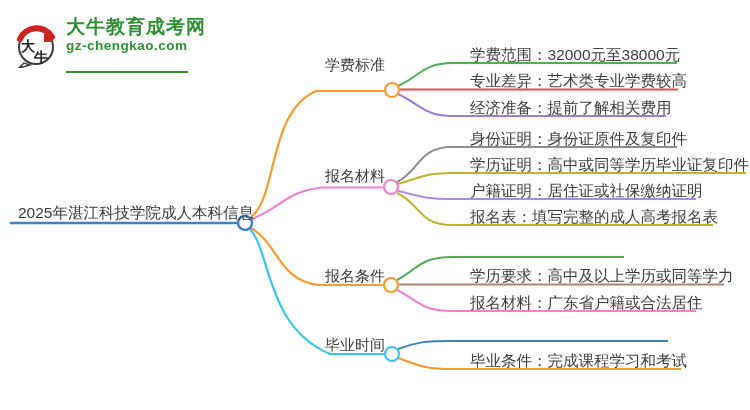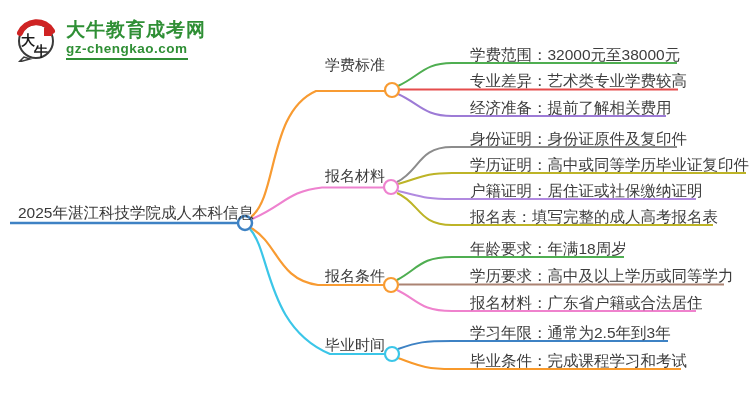--- a/index.html
+++ b/index.html
@@ -20,21 +20,21 @@
   .root-label{left:18px;top:204px;font-size:15.5px;color:#3a3a3a;text-align:right;}
   .branch-label{right:365px;font-size:15px;color:#3a3a3a;}
   .leaf-label{left:470px;font-size:15.5px;}
   
   .logo{position:absolute;left:14px;top:16px;display:flex;align-items:center;gap:8px;}
   .logo-text .site-name{
     font-size:19px;font-weight:bold;color:#2f8f35;line-height:22px;letter-spacing:1px;
   }
   .logo-text .site-url{
     font-size:13.5px;font-weight:bold;color:#2f8f35;letter-spacing:.5px;
-    border-bottom:2px solid #2f8f35;padding-bottom:2px;width:fit-content;line-height:15px;
+    border-bottom:2px solid #2f8f35;padding-bottom:18px;width:fit-content;line-height:15px;
   }
 </style>
 </head>
 <body>
 
 <div class="canvas">
 
   <svg class="lines" width="750" height="410" viewBox="0 0 750 410">
 
     <path d="M 10 223 H 237" fill="none" stroke-width="2.5" stroke="#3e82c4"></path>
@@ -91,20 +91,18 @@
 
   <div class="txt leaf-label" style="top:46px">学费范围：32000元至38000元</div>
   <div class="txt leaf-label" style="top:72px">专业差异：艺术类专业学费较高</div>
   <div class="txt leaf-label" style="top:99px">经济准备：提前了解相关费用</div>
 
   <div class="txt leaf-label" style="top:130px">身份证明：身份证原件及复印件</div>
   <div class="txt leaf-label" style="top:156px">学历证明：高中或同等学历毕业证复印件</div>
   <div class="txt leaf-label" style="top:182px">户籍证明：居住证或社保缴纳证明</div>
   <div class="txt leaf-label" style="top:208px">报名表：填写完整的成人高考报名表</div>
 
-  <div class="txt leaf-label" style="top:240px">年龄要求：年满18周岁</div>
   <div class="txt leaf-label" style="top:267px">学历要求：高中及以上学历或同等学力</div>
   <div class="txt leaf-label" style="top:294px">报名材料：广东省户籍或合法居住</div>
 
-  <div class="txt leaf-label" style="top:324px">学习年限：通常为2.5年到3年</div>
   <div class="txt leaf-label" style="top:352px">毕业条件：完成课程学习和考试</div>
 
 </div>
 
 </body></html>

